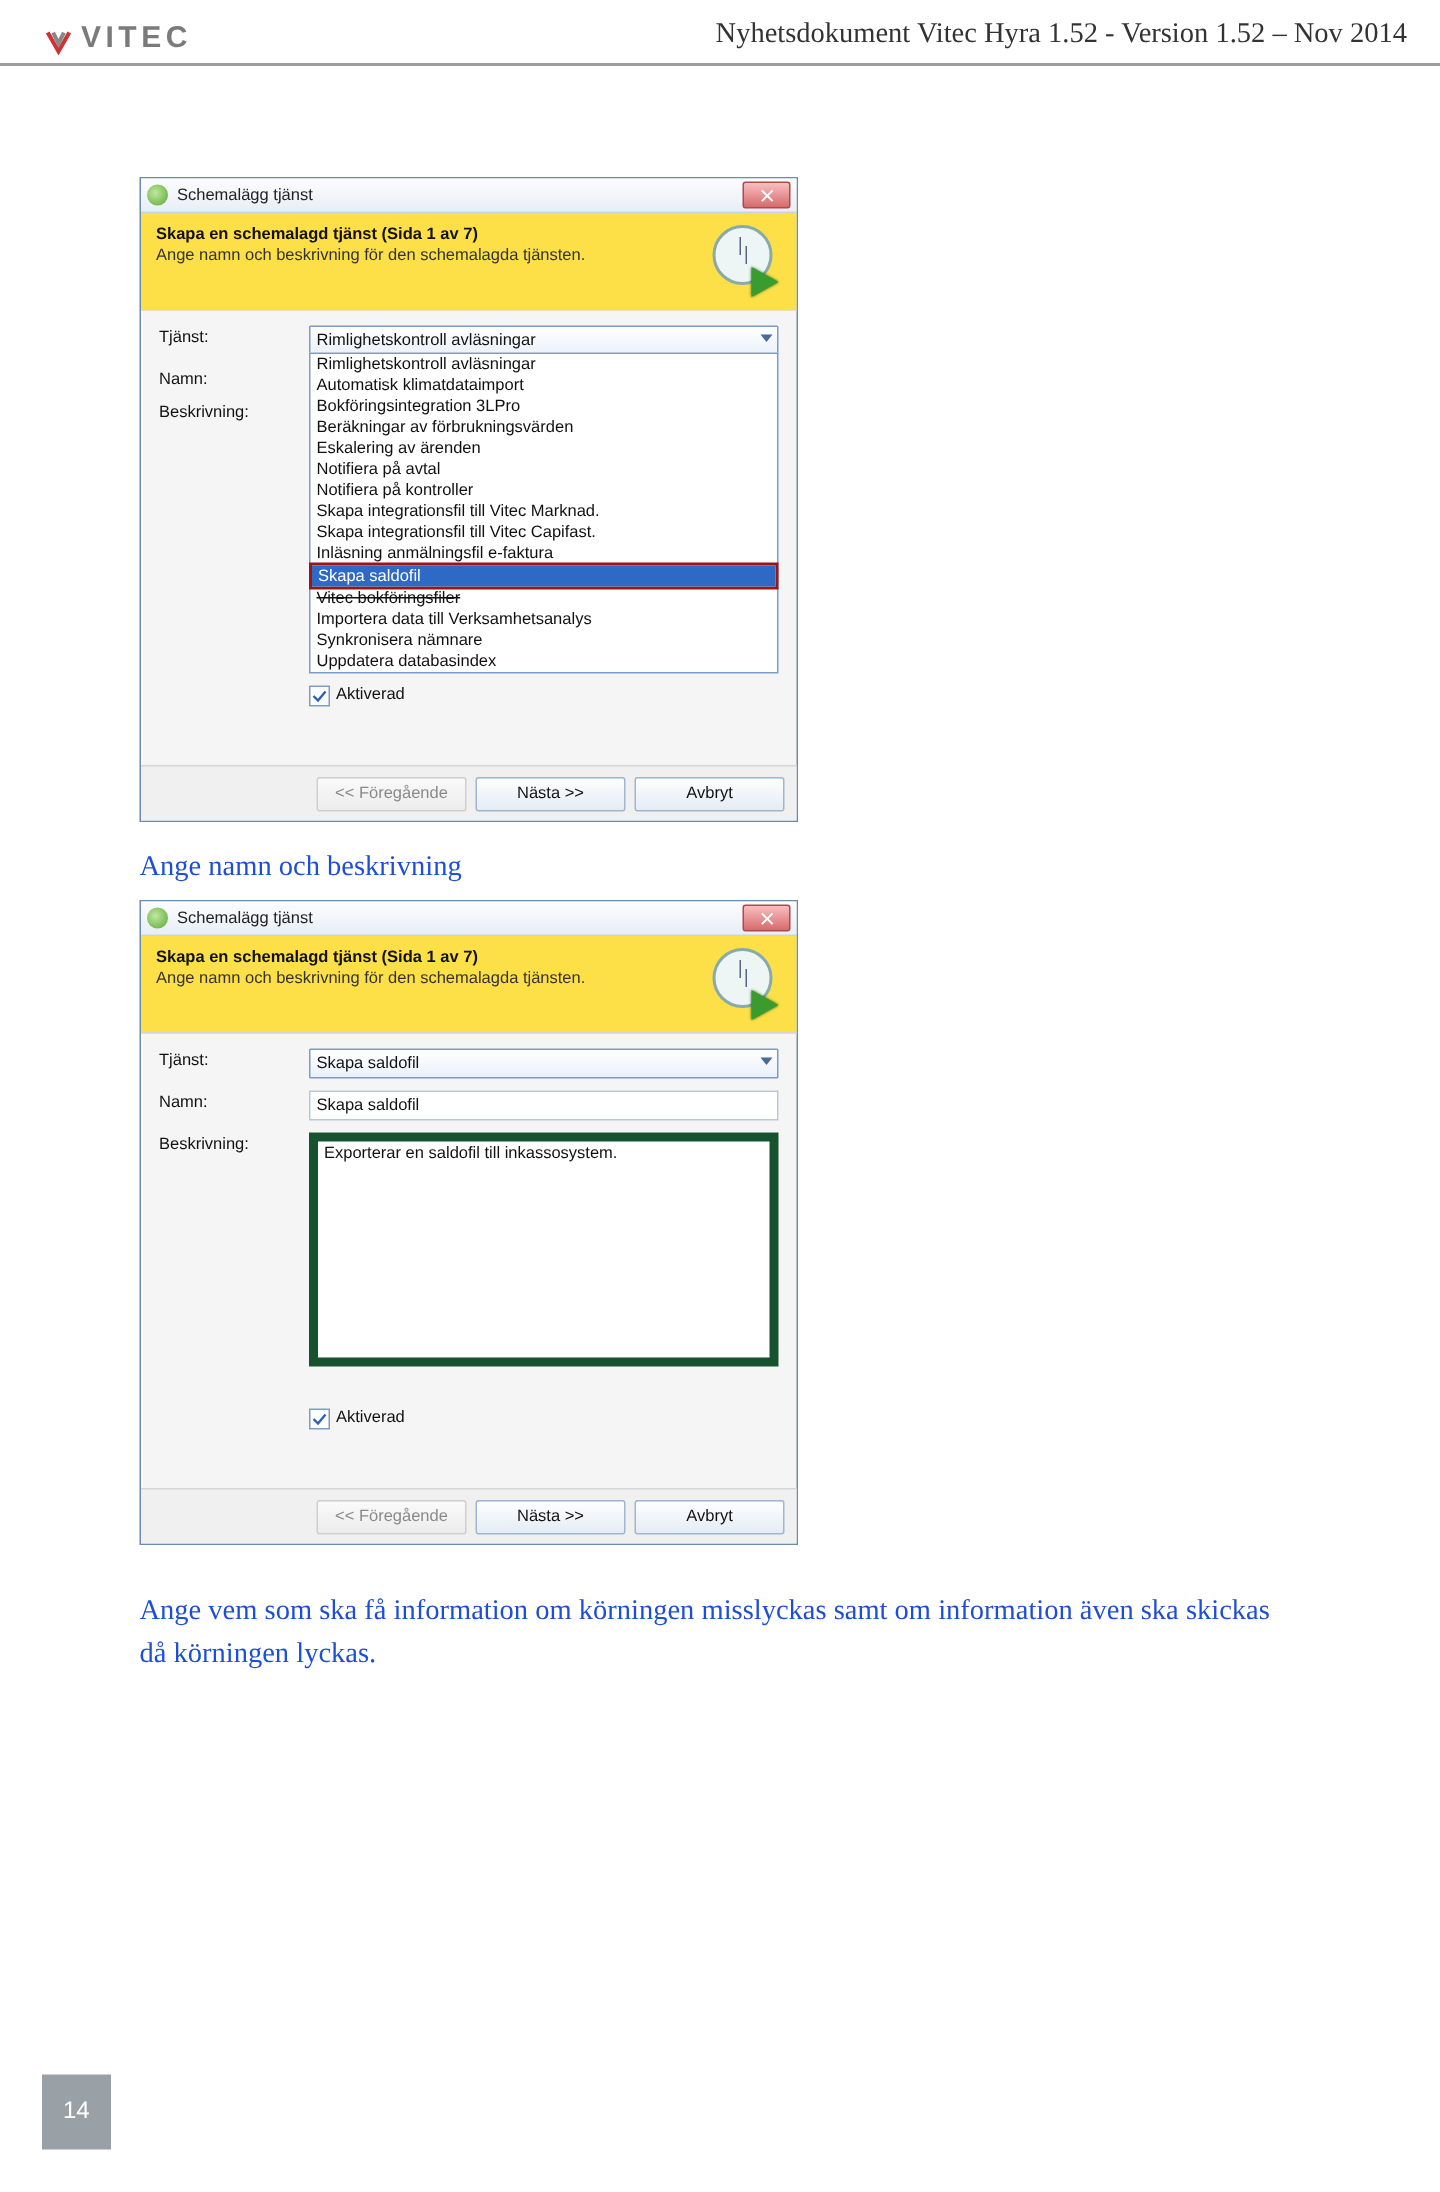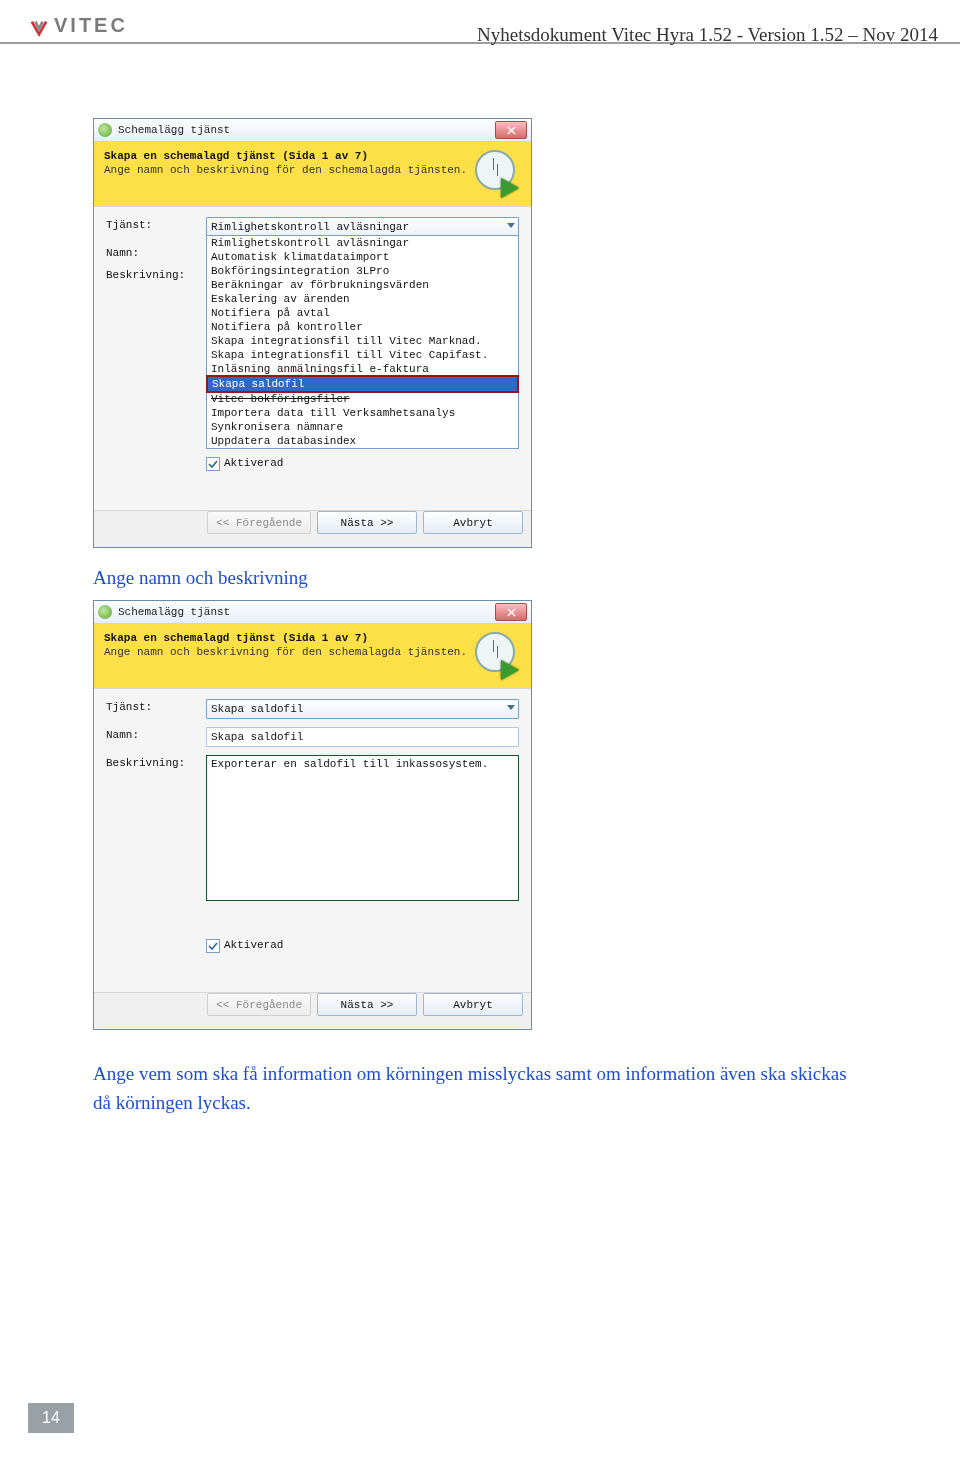--- a/index.html
+++ b/index.html
@@ -1,23 +1,23 @@
 <!DOCTYPE html>
 <html><head>
 <meta charset="utf-8">
 <style>
   body{margin:0;font-family:Georgia,serif;background:#fff;color:#000;width:960px}
   .page{position:relative;width:960px;height:1461px}
   .hdr{position:absolute;top:8px;left:0;right:0;height:34px;border-bottom:2px solid #9d9d9d}
   .logo{position:absolute;left:30px;top:6px;display:flex;align-items:flex-end;gap:6px;font-family:Arial,sans-serif;font-weight:bold;color:#7b7b7b;letter-spacing:3px;font-size:20px}
   .logo .mark{width:18px;height:18px;display:inline-block}
-  .hdr-title{position:absolute;right:22px;top:16px;font-size:19px;color:#333}
-  .pg-num{position:absolute;left:28px;bottom:28px;background:#9aa1a6;color:#fff;padding:6px 14px;font-family:Arial,sans-serif;font-size:16px}
-
-  .dialog{position:absolute;border:1px solid #6b8caa;background:#f5f5f5;font-family:Liberation Mono, monospace;font-size:11px;color:#111;box-shadow:1px 1px 0 #fff inset}
+  .hdr-title{position:absolute;right:22px;top:4px;font-size:19px;color:#333}
+  .pg-num{position:absolute;left:28px;bottom:28px;background:#9aa1a6;color:#fff;padding:16px 14px;font-family:Arial,sans-serif;font-size:16px}
+
+  .dialog{position:absolute;border:1px solid #6b8caa;background:#f5f5f5;font-family:Liberation Sans, sans-serif;font-size:11px;color:#111;box-shadow:1px 1px 0 #fff inset}
   .d1{left:93px;top:118px;width:437px;height:428px}
   .d2{left:93px;top:600px;width:437px;height:428px}
   .d-titlebar{height:22px;background:linear-gradient(#fdfdfe,#e8eef6);border-bottom:1px solid #c9d4e2;display:flex;align-items:center;padding:0 4px;position:relative}
   .d-ticon{width:14px;height:14px;border-radius:50%;background:radial-gradient(circle at 40% 40%,#bfe8a0,#5aa62f);margin-right:6px;display:inline-block}
   .d-title{font-size:11px;color:#222}
   .d-close{position:absolute;right:4px;top:2px;width:30px;height:16px;background:linear-gradient(#f7bfc1,#d86a6b);border:1px solid #aa4c4d;border-radius:2px;display:flex;align-items:center;justify-content:center}
   .d-close svg{width:9px;height:9px}
   .d-head{display:flex;padding:8px 10px 10px 10px;border-bottom:1px solid #d6d6d6;background:#fde047}
   .d-head-l{flex:1}
   .d-h1{font-weight:bold;font-size:11px;margin-bottom:2px}
@@ -26,29 +26,29 @@
   .clock-icon{position:absolute;top:0;left:6px;width:36px;height:36px;border-radius:50%;border:2px solid #8aa;background:#eef5f5}
   .clock-icon::after{content:"";position:absolute;left:16px;top:6px;width:1px;height:12px;background:#568;transform-origin:bottom;box-shadow:4px 6px 0 0 #568}
   .play-ov{position:absolute;bottom:-2px;right:2px;width:0;height:0;border-left:18px solid #3a9c2e;border-top:10px solid transparent;border-bottom:10px solid transparent;filter:drop-shadow(0 0 1px #1c5a12)}
   .d-body{padding:10px 12px;position:relative;height:calc(100% - 118px)}
   .formrow{display:flex;margin-bottom:8px}
   .formrow .lbl{width:100px;padding-top:2px}
   .formrow .fld{flex:1;position:relative}
   .combo{height:18px;border:1px solid #7a9cc6;background:linear-gradient(#fff,#eaf1fb);display:flex;align-items:center;padding:0 18px 0 4px;position:relative;border-radius:1px}
   .combo .arrow{position:absolute;right:3px;top:5px;width:0;height:0;border-left:4px solid transparent;border-right:4px solid transparent;border-top:5px solid #4a6a97}
   .txt{height:18px;border:1px solid #b7c6da;background:#fff;padding:0 4px;display:flex;align-items:center}
-  .tarea{height:140px;border:1px solid #14532d;background:#fff;padding:2px 4px}
+  .tarea{height:140px;border:6px solid #14532d;background:#fff;padding:2px 4px}
   .dropdown-list{position:absolute;top:18px;left:0;right:0;border:1px solid #7a9cc6;background:#fff;z-index:5}
   .dd-item{padding:0 4px;height:14px;line-height:14px;white-space:nowrap;overflow:hidden;font-size:11px}
   .dd-sel{background:#2f69c6;color:#fff}
   .dd-hl{border:2px solid #9a1515;margin:-1px}
   .chk{display:flex;align-items:flex-start;gap:4px;margin-top:6px}
   .chk .box{width:12px;height:12px;border:1px solid #7a9cc6;background:#fff;display:flex;align-items:center;justify-content:center}
   .chk .box svg{width:10px;height:10px}
-  .d-foot{position:absolute;bottom:0;left:0;right:0;height:36px;border-top:1px solid #d6d6d6;background:#f0f0f0;display:flex;justify-content:flex-end;gap:6px;padding:0 8px}
+  .d-foot{position:absolute;bottom:0;left:0;right:0;height:36px;border-top:1px solid #d6d6d6;background:#f0f0f0;display:flex;justify-content:flex-end;align-items:center;gap:6px;padding:0 8px}
   .btn{height:21px;min-width:82px;border:1px solid #9fb6cf;background:linear-gradient(#fefefe,#e4ecf5);border-radius:2px;font-size:11px;display:flex;align-items:center;justify-content:center;padding:0 8px}
   .btn.disabled{color:#8a8a8a;border-color:#cfcfcf;background:linear-gradient(#fafafa,#ececec)}
   .cap{position:absolute;font-size:19px;color:#1d4ed8}
   .cap.c1{left:93px;top:567px}
   .cap.c2{left:93px;top:1060px;width:760px;line-height:1.5}
   .d1 .d-body .chk-pos{position:absolute;left:112px;top:244px}
   .d2 .d-body .chk-pos{position:absolute;left:112px;top:244px}
 </style>
 </head>
 <body>

